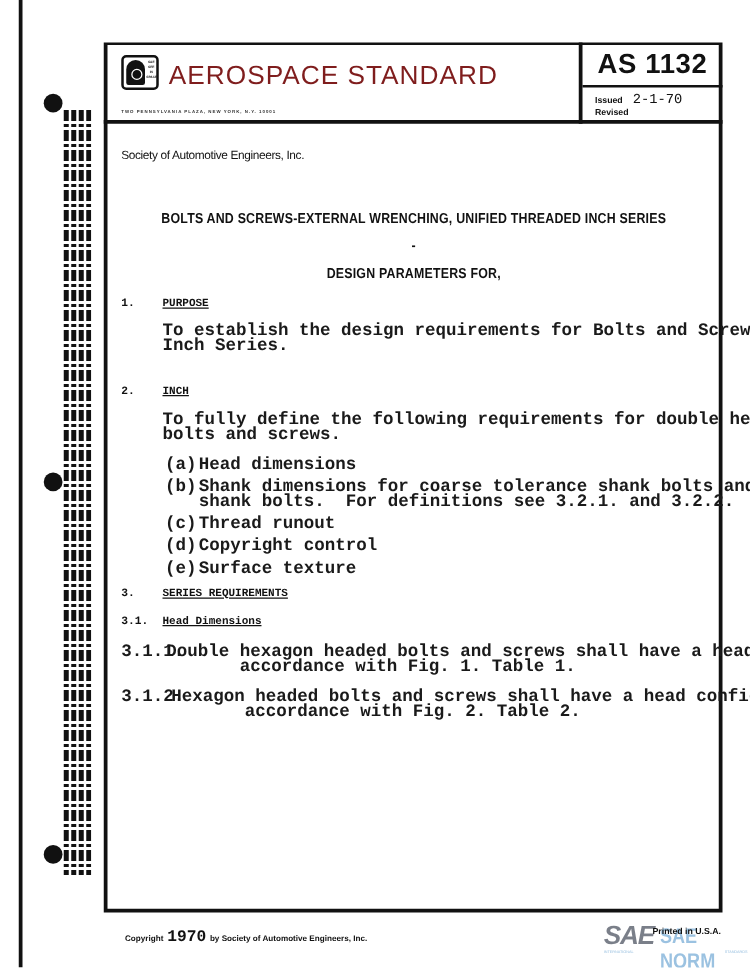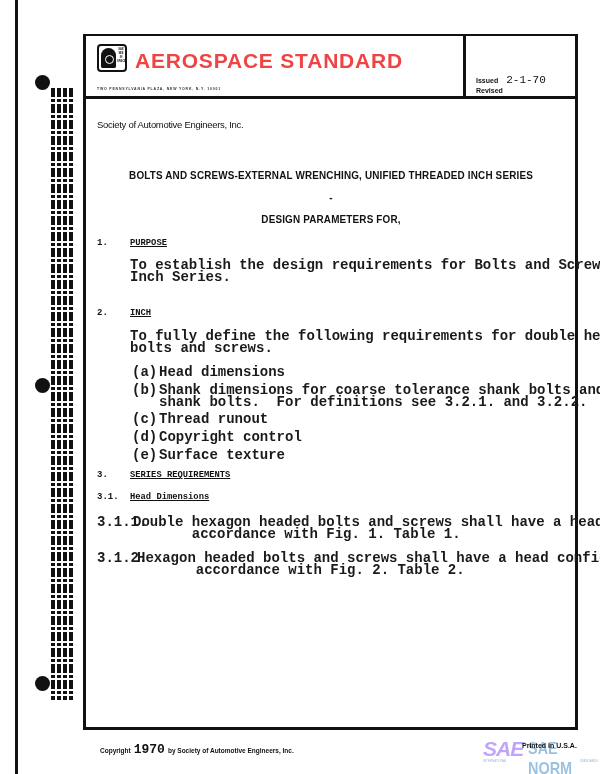--- a/index.html
+++ b/index.html
@@ -65,22 +65,22 @@
     }
     .logo-shield::after {
       content: ""; position: absolute; left: 4px; top: 7px; width: 7px; height: 7px;
       border: 1px solid #fff; border-radius: 50%;
     }
     .logo-text {
       position: absolute; left: 18px; top: 2px; width: 8px; font-size: 2.6px; line-height: 4px;
       font-weight: bold; text-align: center;
     }
     .header-title {
-      position: absolute; left: 135px; top: 49px; font-size: 21px; font-weight: bold;
-      letter-spacing: 0.8px; font-family: "Liberation Sans", sans-serif; color: #ef4444;
+      position: absolute; left: 135px; top: 49px; font-size: 21px; font-weight: normal;
+      letter-spacing: 0.8px; font-family: "Liberation Sans", sans-serif; color: #7f1d1d;
     }
     .society {
       position: absolute; left: 97px; top: 75px; font-size: 9.5px; letter-spacing: -0.3px;
       font-family: "Liberation Sans", sans-serif;
       margin-top: 44px;
     }
     .address {
       position: absolute; left: 97px; top: 87px; font-size: 3.5px; letter-spacing: 0.8px;
       font-weight: bold; color: #333;
     }
@@ -101,21 +101,21 @@
     }
     .copyright .year { font-family: "Liberation Mono", monospace; font-size: 13px; font-weight: bold; }
     .printed {
       position: absolute; left: 522px; top: 742px; font-size: 7px; font-weight: bold; color: #111;
     }
     .watermark {
       position: absolute; left: 483px; top: 737px; width: 115px; height: 30px;
     }
     .wm-sae {
       position: absolute; left: 0; top: 0; font-size: 21px; font-weight: bold; font-style: italic;
-      color: #8b5cf6; opacity: 0.55; letter-spacing: -1px;
+      color: #0f172a; opacity: 0.55; letter-spacing: -1px;
     }
     .wm-norm {
       position: absolute; left: 45px; top: 2px; font-size: 17px; font-weight: bold; color: #4a90c8; opacity: 0.55;
       transform: scaleX(0.85); transform-origin: 0 0;
     }
     .wm-sub {
       position: absolute; left: 0; top: 22px; width: 115px; font-size: 3px; color: #4a90c8; opacity: 0.6;
       display: flex; justify-content: space-between;
     }
   </style>
@@ -141,20 +141,21 @@
 
 <div class="logo">
   <div class="logo-shield"></div>
   <div class="logo-text">SAE SEE IN SPACE</div>
 </div>
 <div class="header-title">AEROSPACE STANDARD</div>
 <div class="society">Society of Automotive Engineers, Inc.</div>
 <div class="address">TWO PENNSYLVANIA PLAZA, NEW YORK, N.Y. 10001</div>
 
 <div class="header-right">
+  <div class="doc-number">AS 1132</div>
   <div class="issued-row">
     <span>Issued</span>
     <span class="issued-date">2-1-70</span>
   </div>
   <div class="revised-row">Revised</div>
 </div>
 
 <div class="doc-title">
   <div>BOLTS AND SCREWS-EXTERNAL WRENCHING, UNIFIED THREADED INCH SERIES -</div>
   <div>DESIGN PARAMETERS FOR,</div>

